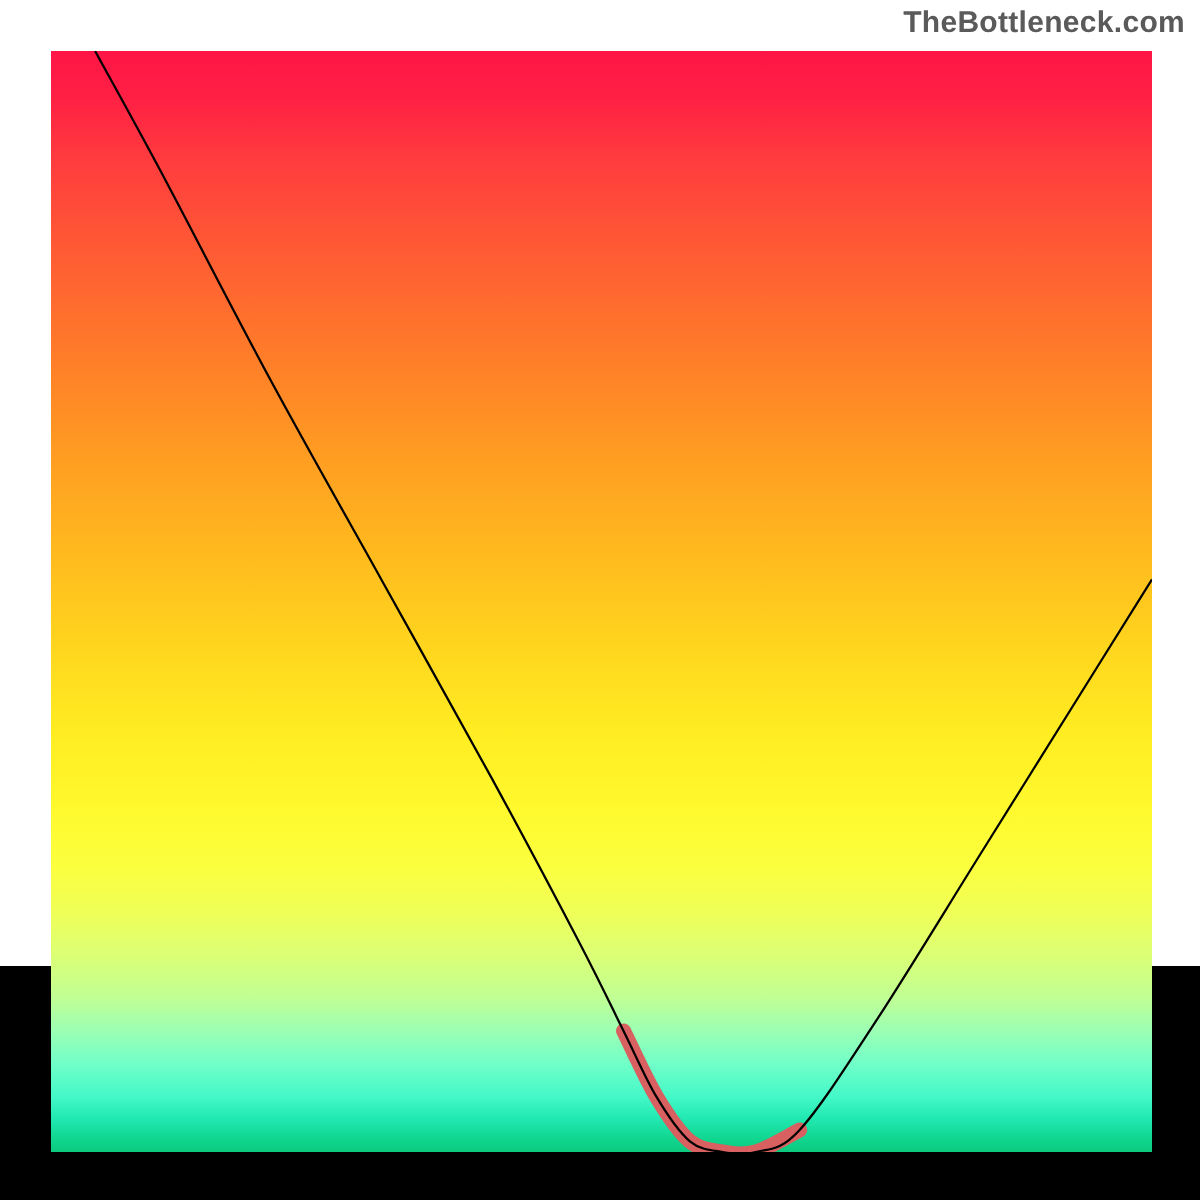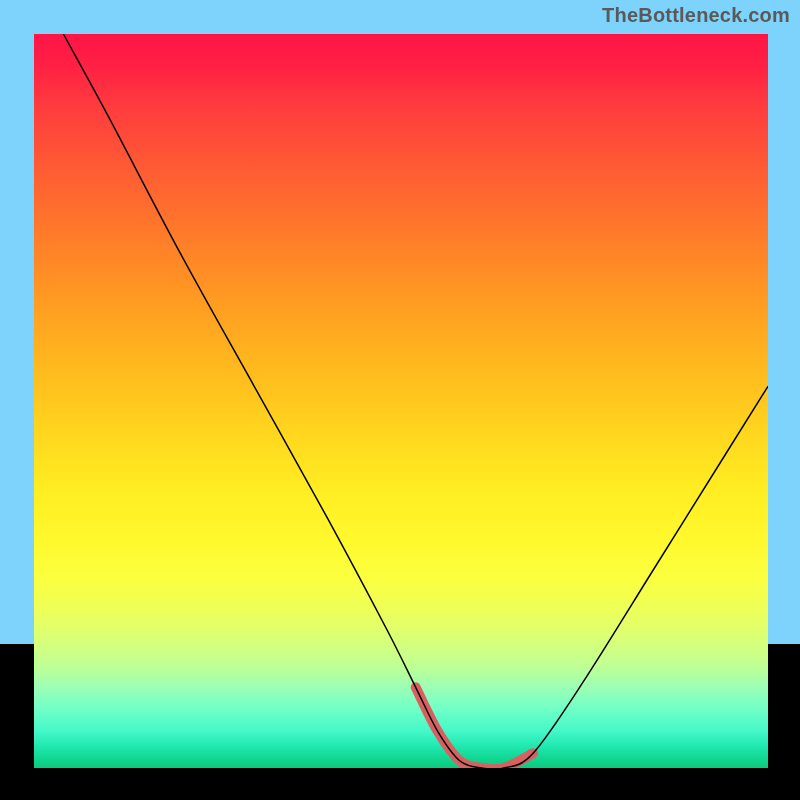--- a/index.html
+++ b/index.html
@@ -8,21 +8,21 @@
     width: 800px;
     height: 800px;
     background: #000;
     font-family: Arial, Helvetica, sans-serif;
     overflow: hidden;
   }
   .frame {
     position: relative;
     width: 800px;
     height: 644px;
-    background: #7dd3fc;
+    background: #ffffff;
   }
   .watermark {
     position: absolute;
     top: 4px;
     right: 10px;
     color: #5a5a5a;
     font-size: 20px;
     font-weight: 600;
     letter-spacing: 0.2px;
     user-select: none;

